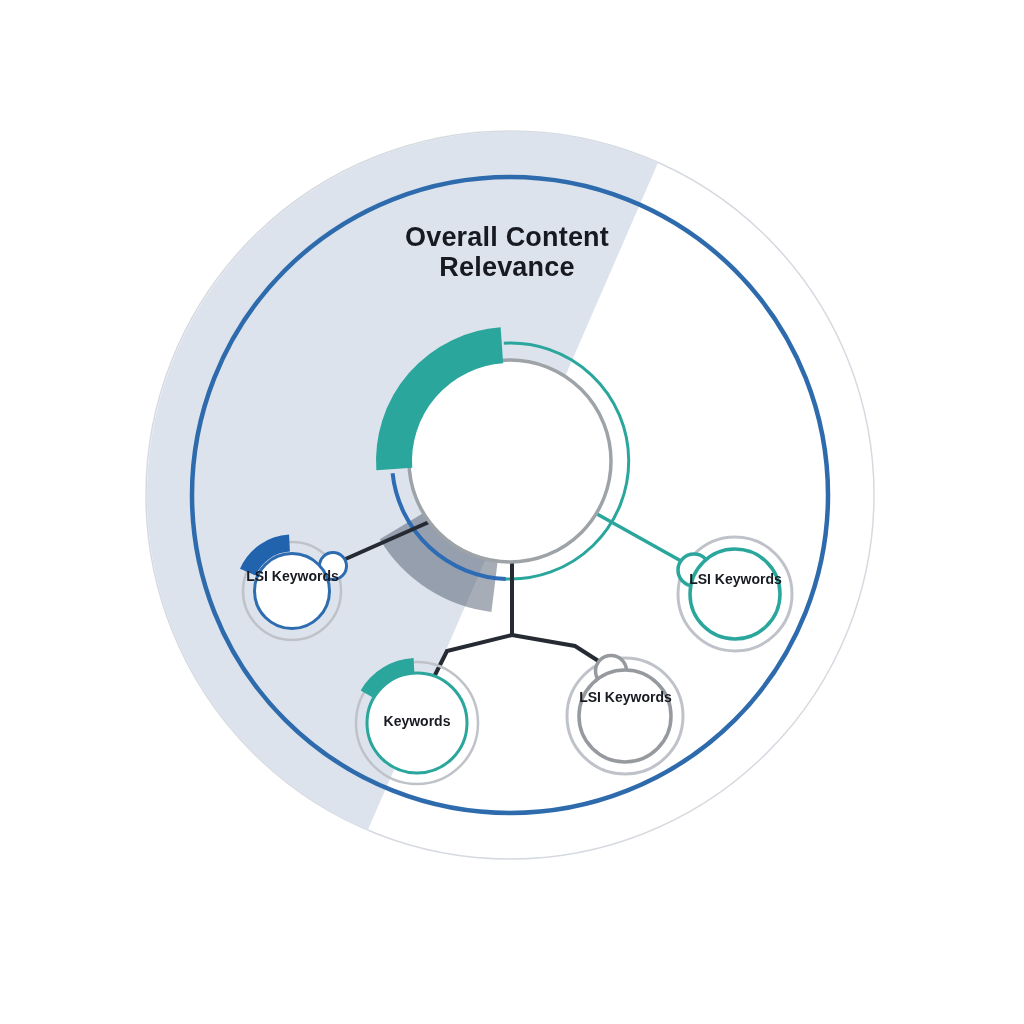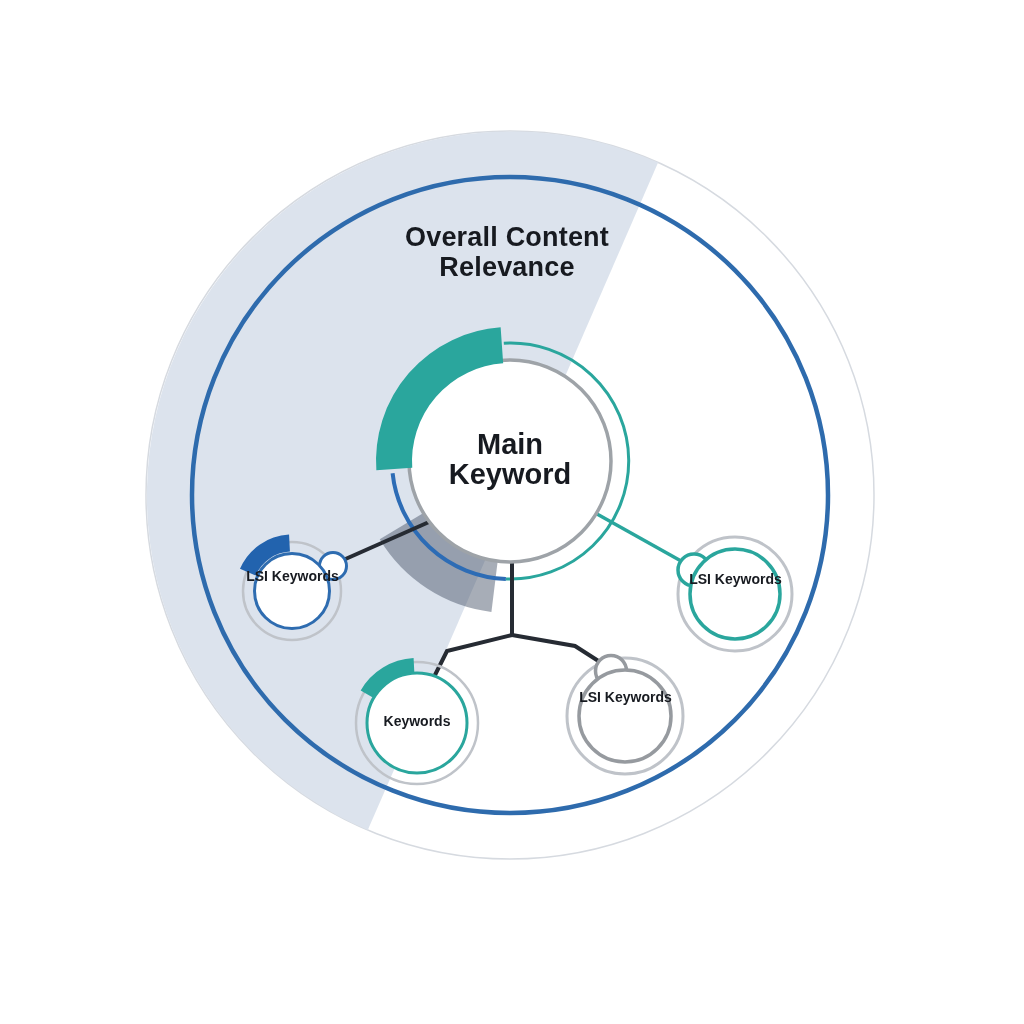--- a/index.html
+++ b/index.html
@@ -66,21 +66,20 @@
 
     <g>
       <circle cx="625" cy="716" r="58" fill="none" stroke-width="3" stroke="#bfc3c9"></circle>
       <circle cx="611" cy="671" r="15.5" fill="#ffffff" stroke-width="3.5" stroke="#969a9f"></circle>
       <circle cx="625" cy="716" r="46" fill="#ffffff" stroke-width="3.5" stroke="#969a9f"></circle>
     </g>
   </svg>
 
   <div class="label title">Overall Content Relevance</div>
 
-  <div class="label hub-label">Main Keyword</div>
 
   <div class="label node-label lsi-left">LSI Keywords</div>
 
   <div class="label node-label lsi-right">LSI Keywords</div>
 
   <div class="label node-label kw-bottom">Keywords</div>
 
   <div class="label node-label lsi-bottom">LSI Keywords</div>
 
 </div>

